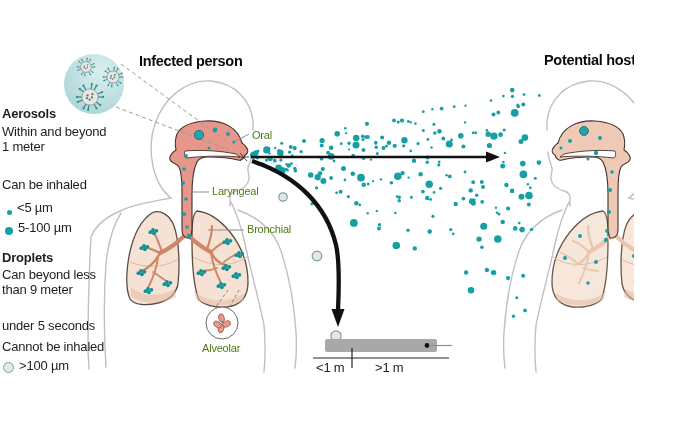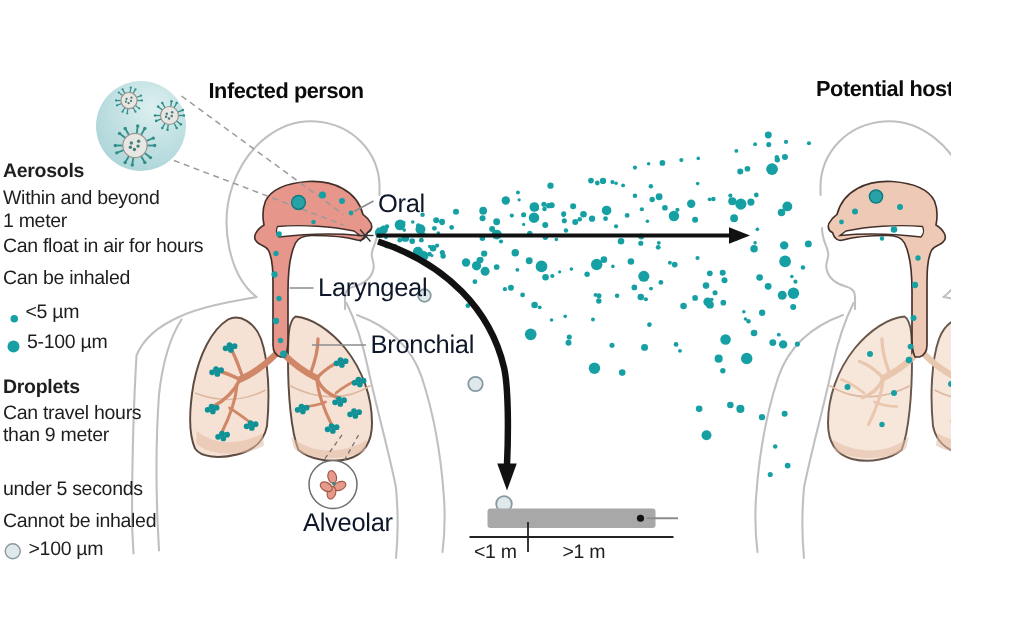--- a/index.html
+++ b/index.html
@@ -3,21 +3,21 @@
 <meta charset="utf-8">
 <style>
   html,body{margin:0;padding:0;background:#fff;}
   .canvas{position:relative;width:634px;height:429px;background:#fff;overflow:hidden;
           font-family:"Liberation Sans",sans-serif;}
   svg.art{position:absolute;left:0;top:0;}
   .t{position:absolute;font:13px/15px "Liberation Sans",sans-serif;color:#1e1e1e;
      letter-spacing:-0.2px;white-space:nowrap;}
   .b{font-weight:bold;}
   .title{font-size:14.5px;font-weight:bold;color:#0b0b0b;letter-spacing:-0.3px;}
-  .lab{font-size:17px;color:#0f172a;}
+  .lab{font-size:11px;color:#4d7c0f;}
   .row{display:flex;align-items:flex-end;gap:5px;}
   .dot-s{width:5px;height:5px;border-radius:50%;background:#17a0a4;flex:0 0 auto;}
   .dot-l{width:8px;height:8px;border-radius:50%;background:#17a0a4;flex:0 0 auto;}
   .dot-o{width:9px;height:9px;border-radius:50%;background:#dfe9ec;border:1px solid #8a9aa0;flex:0 0 auto;}
 </style>
 </head>
 <body>
 
 <div class="canvas">
 
@@ -557,33 +557,32 @@
       <line x1="238" y1="157" x2="249" y2="157" stroke="#333" stroke-width="0.9"></line>
     </g>
   </svg>
 
   <div class="t title" style="left:139px;top:54px">Infected person</div>
   <div class="t title" style="left:544px;top:53px">Potential host</div>
 
   <div class="t b" style="left:2px;top:106px">Aerosols</div>
   <div class="t" style="left:2px;top:124px">Within and beyond</div>
   <div class="t" style="left:2px;top:139px">1 meter</div>
-  <div class="t" style="left:2px;top:156px">Can float in air for hours</div>
   <div class="t" style="left:2px;top:177px">Can be inhaled</div>
   <div class="t row" style="left:7px;top:200px">
     <span class="dot-s"></span>
     <span>&lt;5 µm</span>
   </div>
   <div class="t row" style="left:5px;top:220px">
     <span class="dot-l"></span>
     <span>5-100 µm</span>
   </div>
 
   <div class="t b" style="left:2px;top:250px">Droplets</div>
-  <div class="t" style="left:2px;top:267px">Can travel hours</div>
+  <div class="t" style="left:2px;top:267px">Can beyond less</div>
   <div class="t" style="left:2px;top:282px">than 9 meter</div>
   <div class="t" style="left:2px;top:318px">under 5 seconds</div>
   <div class="t" style="left:2px;top:339px">Cannot be inhaled</div>
   <div class="t row" style="left:3px;top:358px">
     <span class="dot-o"></span>
     <span>&gt;100 µm</span>
   </div>
 
   <div class="t lab" style="left:252px;top:128px">Oral</div>
   <div class="t lab" style="left:212px;top:184px">Laryngeal</div>

